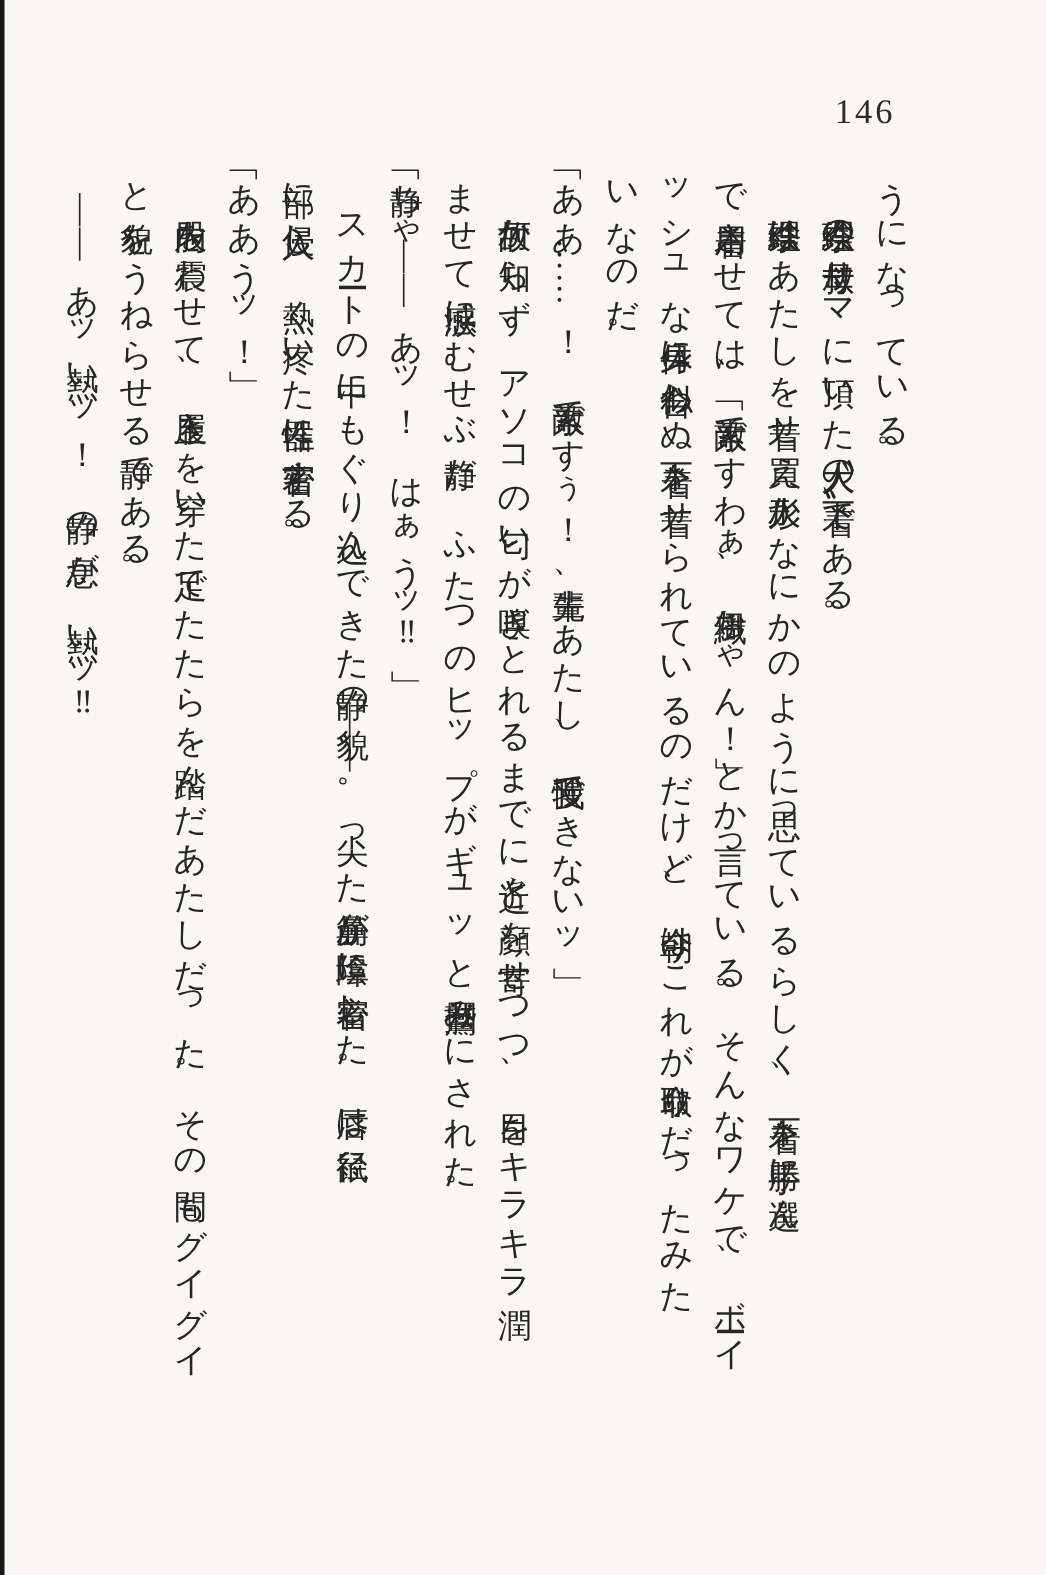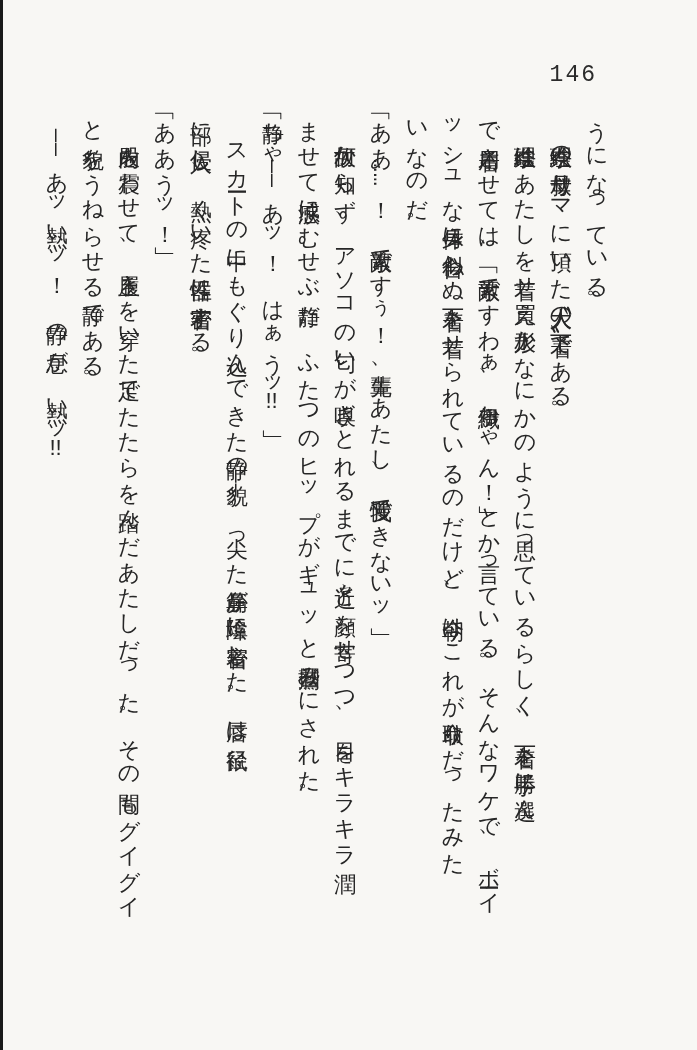--- a/index.html
+++ b/index.html
@@ -6,21 +6,21 @@
     margin: 0;
     padding: 0;
     background: #ffffff;
   }
   .book-page {
     position: relative;
     width: 697px;
     height: 1050px;
     background: #f8f7f4;
     overflow: hidden;
-    font-family: Liberation Mono, monospace;
+    font-family: Liberation Serif, serif;
   }
   
   .scan-edge {
     position: absolute;
     left: 0;
     top: 0;
     width: 3px;
     height: 100%;
     background: #191919;
   }

